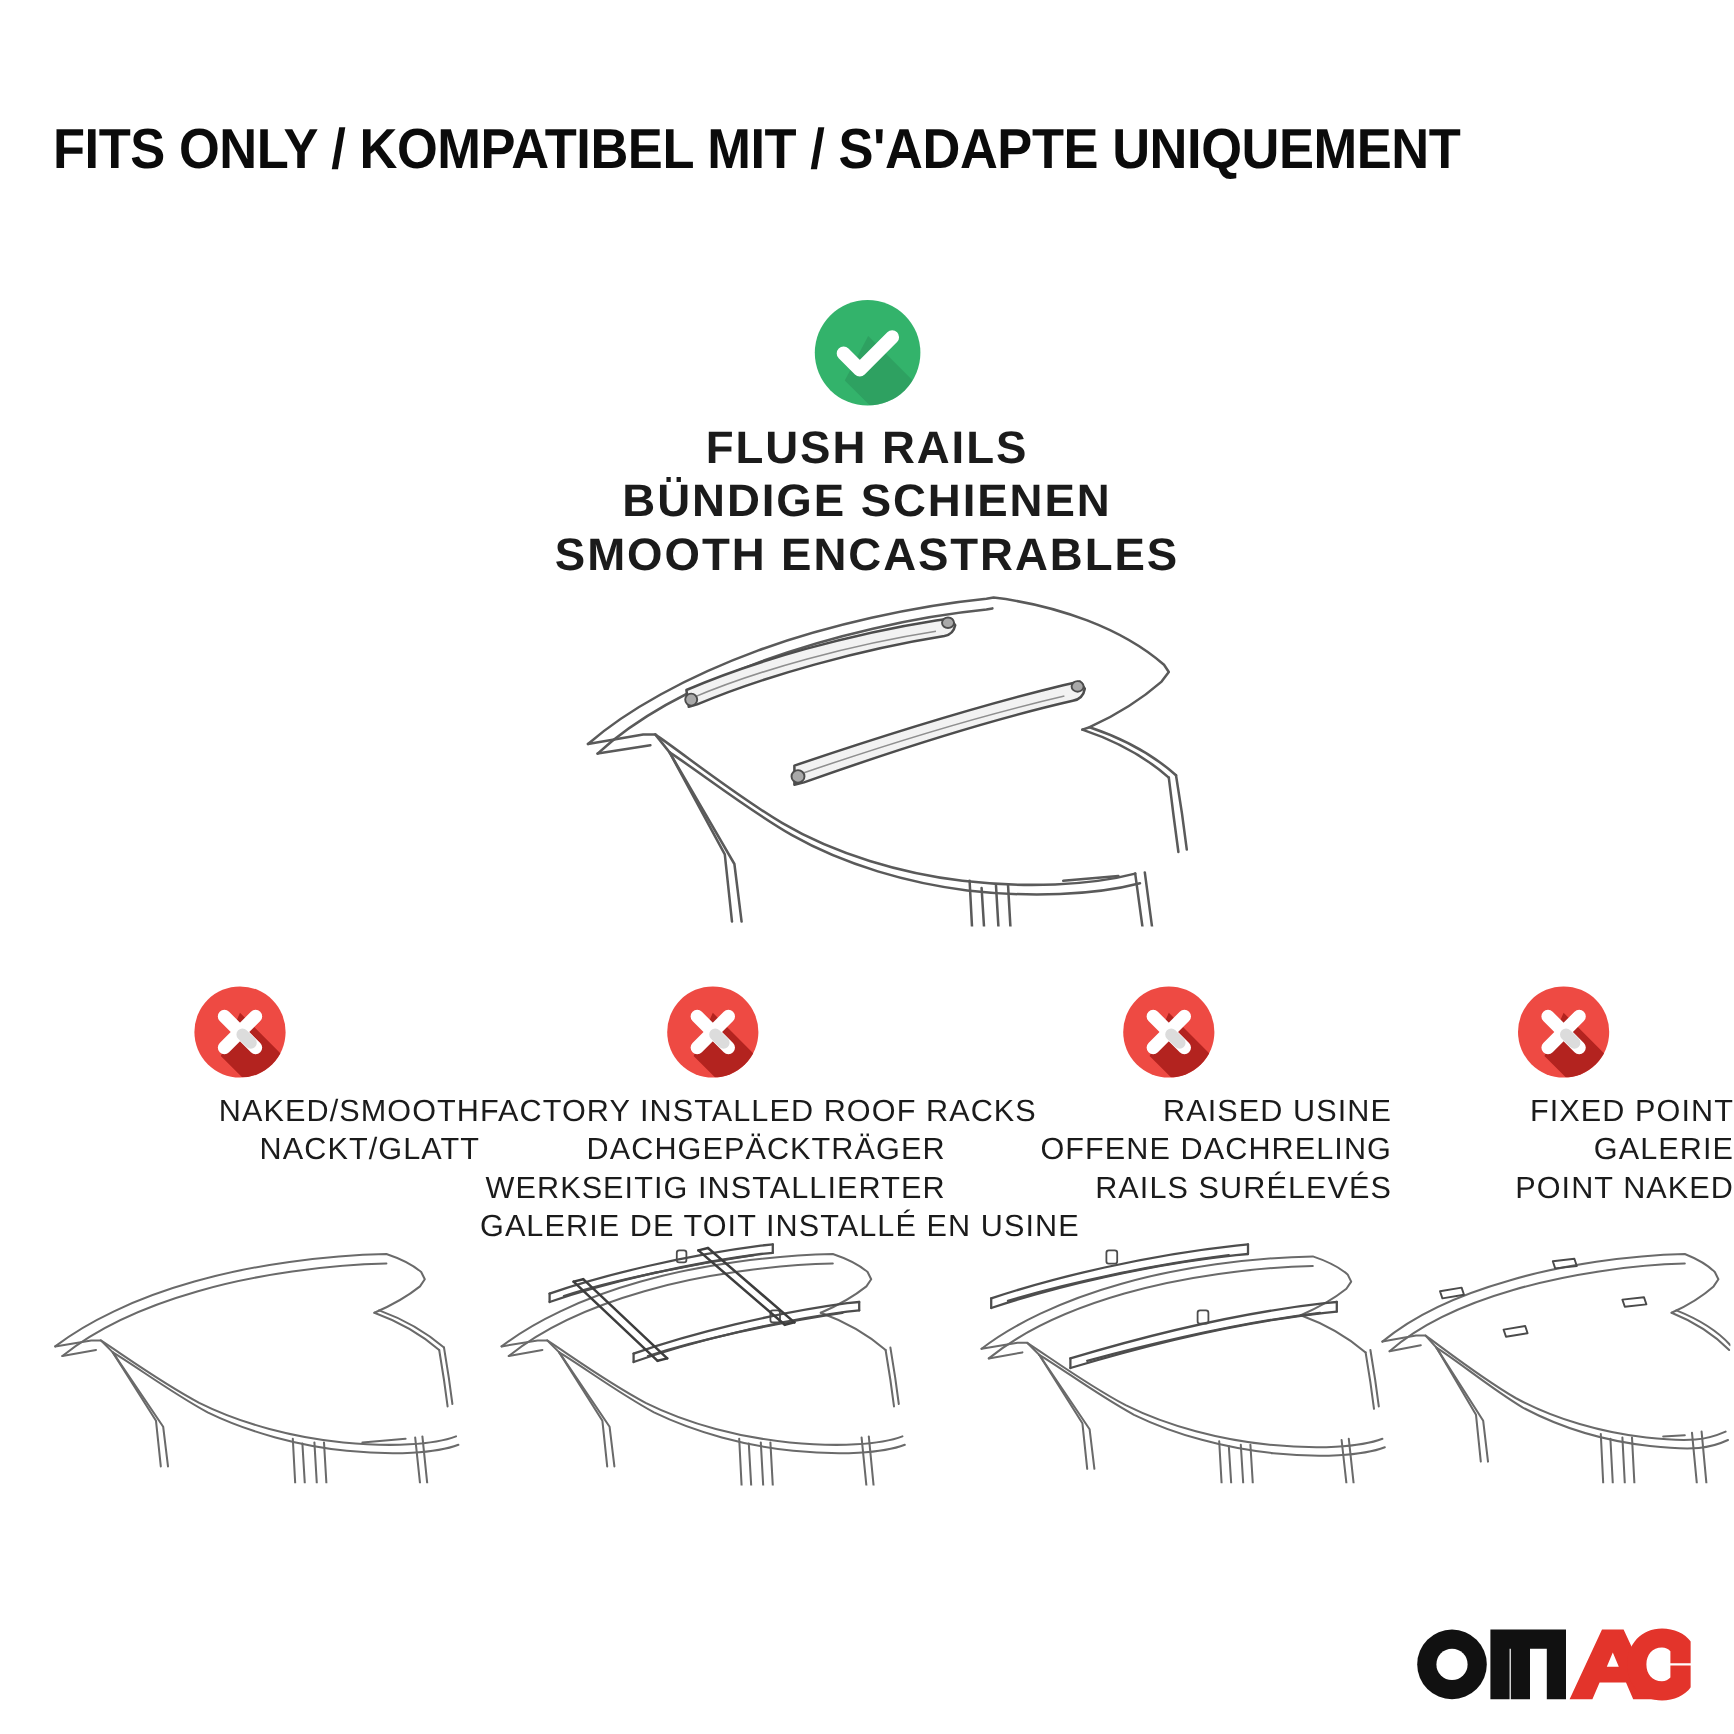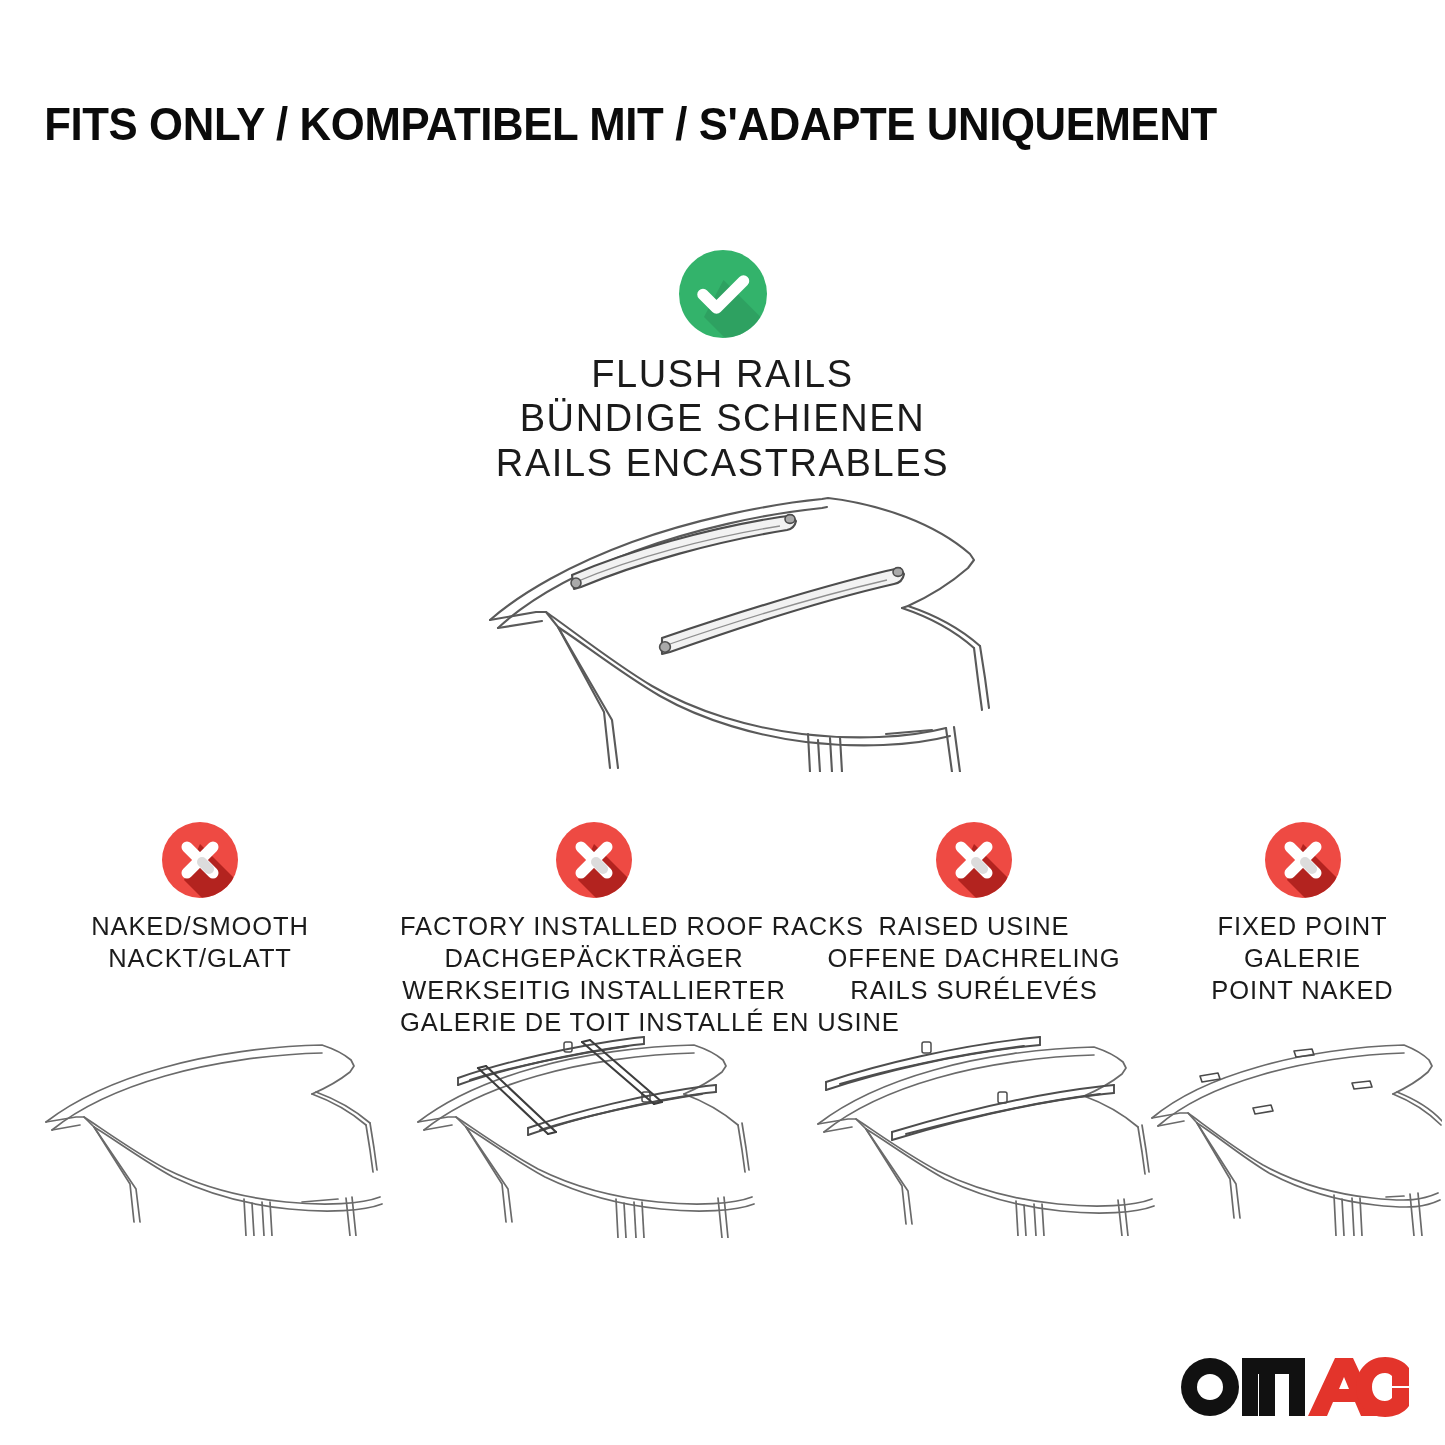--- a/index.html
+++ b/index.html
@@ -55,21 +55,21 @@
     position:absolute;
     left:0;top:0;width:100%;height:100%;
   }
 
   .ok-labels{
     margin-top:14px;
     color:#1b1b1b;
     font-size:38px;
     line-height:1.17;
     letter-spacing:1.6px;
-    font-weight:400;
+    font-weight:700;
   }
   .ok-labels div{white-space:nowrap;}
 
   
   .hero-art{
     position:absolute;
     left:462px; top:472px;
     width:560px; height:300px;
   }
 
@@ -92,21 +92,21 @@
   .col .badge{width:76px;height:76px;}
 
   .col-labels{
     margin-top:12px;
     color:#1b1b1b;
     font-size:25.5px;
     line-height:1.26;
     letter-spacing:0.9px;
     font-weight:400;
   }
-  .col-labels div{white-space:nowrap;}
+  .col-labels div{white-space:nowrap;text-align:right;}
 
   
   .art-row{
     position:absolute;
     left:0; top:1008px;
     width:1445px; height:230px;
   }
   .art-cell{position:absolute;}
 
   
@@ -132,21 +132,21 @@
       <path d="M44.5 30 L62 47.5 L88 73.5 L88 88 L46 88 L25 67 Z" fill="#2a9159" opacity="0.55"></path>
     </svg>
     <svg class="mark" viewBox="0 0 88 88">
       <path d="M24 44.5 L37.5 58 L64.5 31" fill="none" stroke="#ffffff" stroke-width="11.5" stroke-linecap="round" stroke-linejoin="round"></path>
     </svg>
   </span>
 
   <div class="ok-labels">
     <div>FLUSH RAILS</div>
     <div>BÜNDIGE SCHIENEN</div>
-    <div>RAILS ENCASTRABLES</div>
+    <div>SMOOTH ENCASTRABLES</div>
   </div>
 </div>
 
 <div class="hero-art">
   <svg viewBox="0 0 560 300" width="560" height="300">
     <g fill="none" stroke="#5a5a5a" stroke-width="2.1" stroke-linejoin="round" stroke-linecap="round">
 
       <path d="M28 148 C60 120 110 92 170 70 C228 49 300 33 360 27 L366 26
                C392 29 420 36 444 45 C470 55 492 68 508 82
                L512 88 L506 96 C490 110 468 124 446 134

